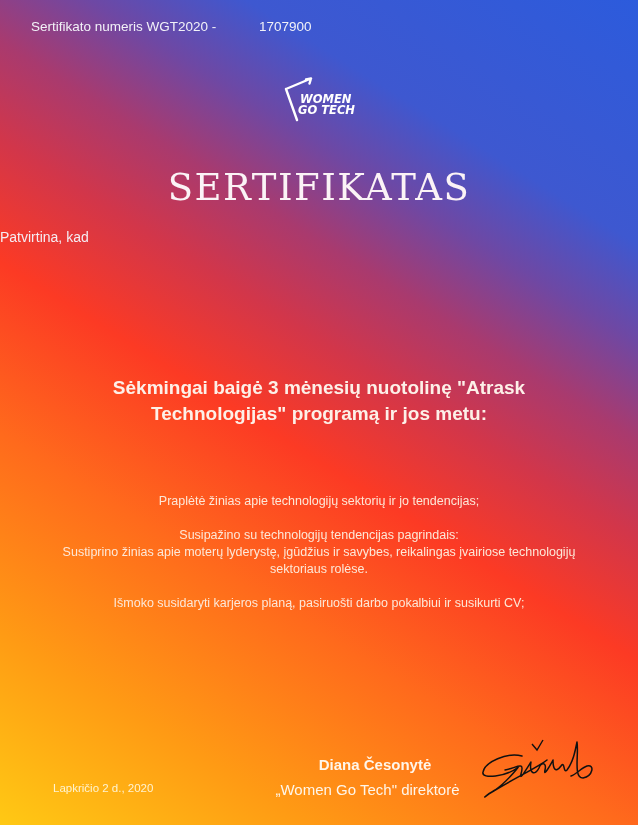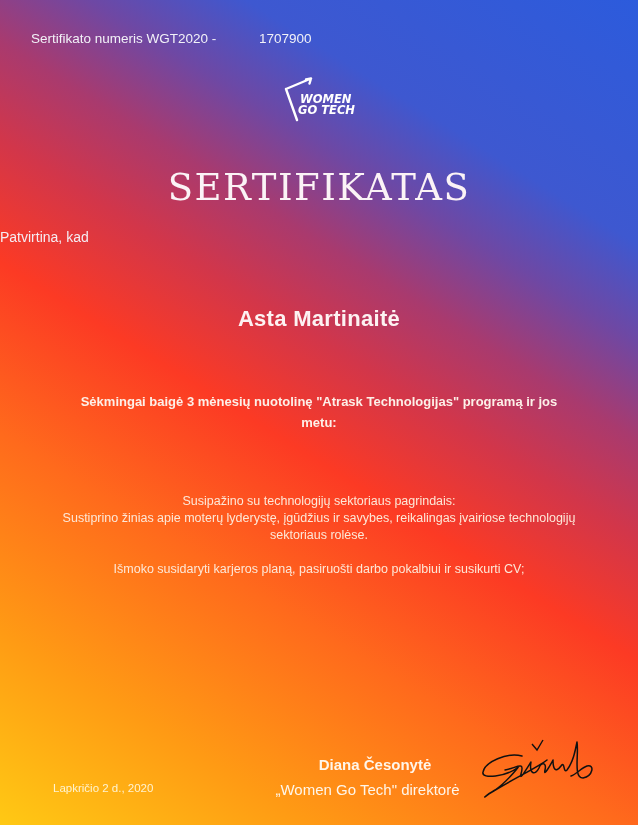--- a/index.html
+++ b/index.html
@@ -17,42 +17,42 @@
       #ff6a1c 32%,
       #fc3a24 46%,
       #d2364a 56%,
       #a93a6e 64%,
       #6e48a4 72%,
       #3e58d0 80%,
       #2c5bdc 100%);
   }
   .cert-no {
     position: absolute; left: 31px; top: 19px;
-    font-size: 13.5px; color: #f2f2f8; margin-top: 12px;
+    font-size: 13.5px; color: #f2f2f8;
   }
   .cert-no .num { position: absolute; left: 228px; top: 0; font-weight: normal; white-space: nowrap; }
   .logo {
     position: absolute; left: 283px; top: 77px; width: 74px; height: 46px;
   }
   .title {
     position: absolute; left: 0; right: 0; top: 166px; text-align: center;
     font-family: "DejaVu Serif", "Liberation Serif", serif;
     font-weight: normal; font-size: 37px; letter-spacing: 1.5px; color: #fbf3f6;
   }
   .confirm {
     position: absolute; left: 0; right: 0; top: 229px; text-align: left;
     font-size: 14px; color: #f5ecf2;
   }
   .name {
     position: absolute; left: 0; right: 0; top: 306px; text-align: center;
     font-weight: bold; font-size: 22px; color: #fdf2f2; letter-spacing: 0.3px;
   }
   .completed {
-    position: absolute; left: 80px; right: 80px; top: 391px; text-align: center;
-    font-weight: bold; font-size: 13px; line-height: 21px; color: #fdf0e8;
+    position: absolute; left: 80px; right: 80px; top: 375px; text-align: center;
+    font-weight: bold; font-size: 19px; line-height: 26px; color: #fdf0e8;
   }
   .items {
     position: absolute; left: 30px; right: 30px; top: 493px; text-align: center;
     font-size: 12.5px; line-height: 17px; color: #fde8d8;
   }
   .items p { margin: 0 0 17px 0; }
   .date {
     position: absolute; left: 53px; top: 782px;
     font-size: 11.5px; color: #fff3d0;
   }
@@ -79,25 +79,25 @@
   </div>
 
   <svg class="logo" viewBox="0 0 74 46">
     <path d="M3 12 L28 1.5 M28 1.5 L23 2.5 M28 1.5 L26.5 6.5 M3 12 L14 43" stroke="#fff" stroke-width="2.4" fill="none" stroke-linecap="round" stroke-linejoin="round"></path>
     <text x="17" y="26" font-family="DejaVu Sans, sans-serif" font-weight="bold" font-style="italic" font-size="11.5" fill="#fff">WOMEN</text>
     <text x="15" y="37" font-family="DejaVu Sans, sans-serif" font-weight="bold" font-style="italic" font-size="11.5" fill="#fff">GO TECH</text>
   </svg>
 
   <div class="title">SERTIFIKATAS</div>
   <div class="confirm">Patvirtina, kad</div>
-  <div class="name">Asta Martinaitė</div>
   <div class="completed">Sėkmingai baigė 3 mėnesių nuotolinę "Atrask Technologijas" programą ir jos metu:</div>
 
   <div class="items">
-    <div>Susipažino su technologijų sektoriaus pagrindais:</div>
+    <p>Praplėtė žinias apie technologijų sektorių ir jo tendencijas;</p>
+    <div>Susipažino su technologijų tendencijas pagrindais:</div>
     <p style="padding:0 12px;">Sustiprino žinias apie moterų lyderystę, įgūdžius ir savybes, reikalingas įvairiose technologijų sektoriaus rolėse.</p>
     <p>Išmoko susidaryti karjeros planą, pasiruošti darbo pokalbiui ir susikurti CV;</p>
   </div>
 
   <div class="date">Lapkričio 2 d., 2020</div>
   <div class="signer">Diana Česonytė</div>
   <div class="signer-role">„Women Go Tech" direktorė</div>
 
   <svg class="signature" viewBox="0 0 120 62">
     <path d="M55 6 L60 12 L66 2" stroke="#111" stroke-width="1.4" fill="none"></path>

